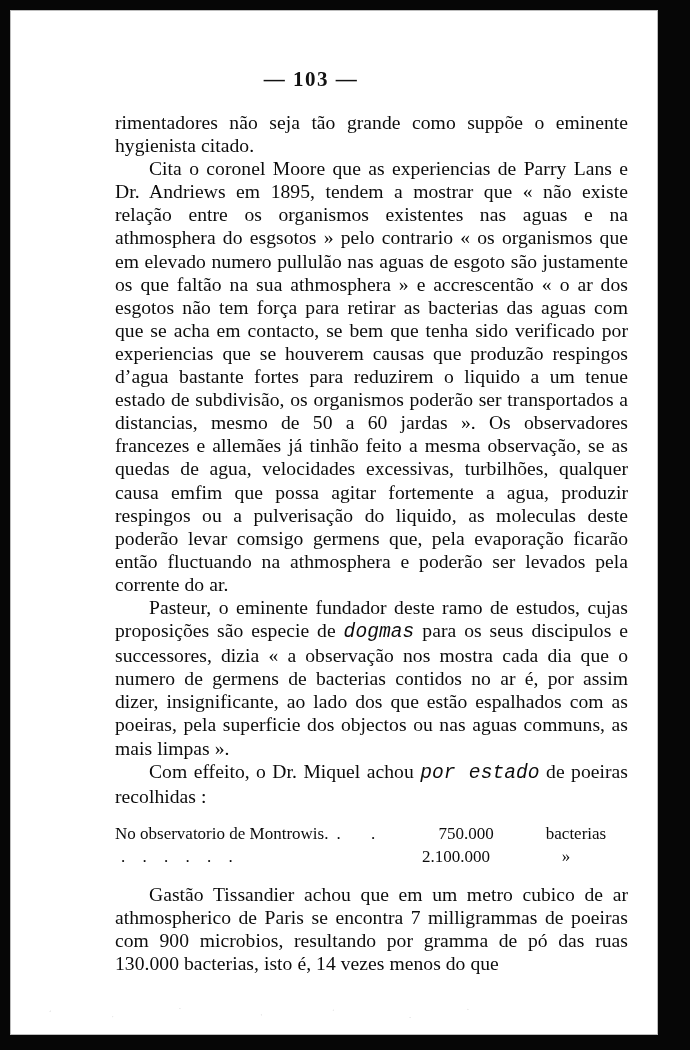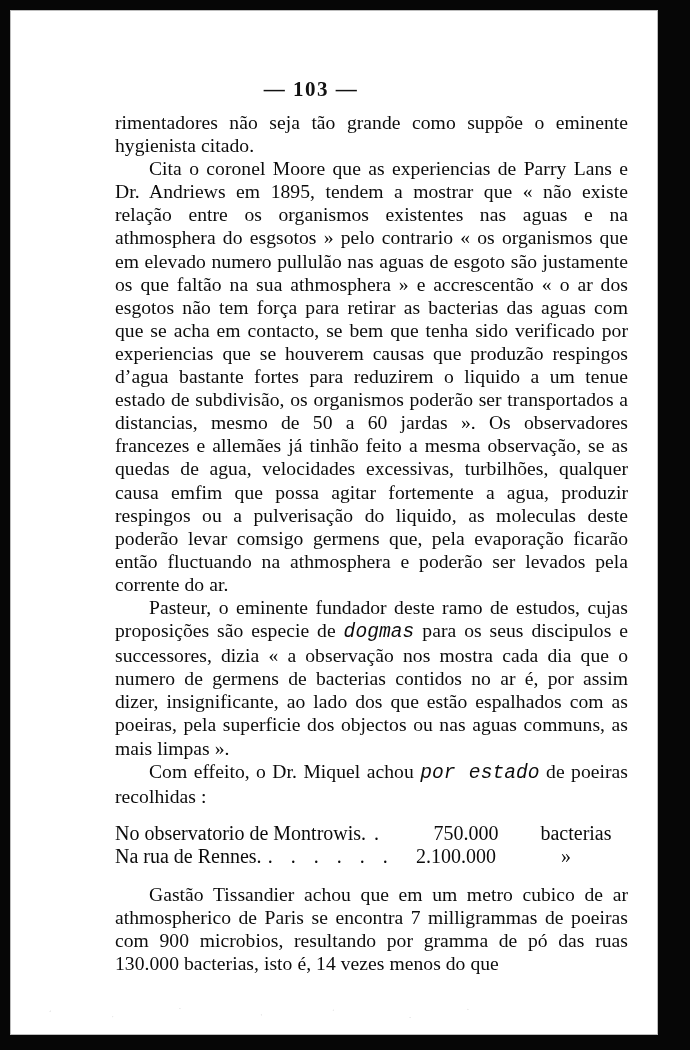--- a/index.html
+++ b/index.html
@@ -46,21 +46,20 @@
   .folio {
     position: absolute;
     left: 0;
     top: 56px;
     width: 600px;
     text-align: center;
     font-size: 21px;
     font-weight: 700;
     letter-spacing: 1.5px;
     color: #111;
-    margin-top: 10px;
   }
 
   
   .body-text {
     position: absolute;
     left: 77px;
     top: 100px;
     width: 513px;
     color: #0c0c0c;
     font-size: 19.6px;
@@ -84,21 +83,21 @@
   }
 
   
   .measure-block {
     margin-top: 14px;
     margin-bottom: 14px;
   }
   .measure-row {
     display: flex;
     align-items: baseline;
-    font-size: 20px;
+    font-size: 17px;
     line-height: 23.4px;
     color: #0c0c0c;
     white-space: nowrap;
   }
   .m-label { flex: 0 0 auto; }
   .m-dots {
     flex: 1 1 auto;
     overflow: hidden;
     text-align: left;
     letter-spacing: 6.5px;
@@ -163,21 +162,20 @@
         <div class="measure-block">
 
           <div class="measure-row">
             <span class="m-label">No observatorio de Montrowis.</span>
             <span class="m-dots wide">.  .</span>
             <span class="m-value">750.000</span>
             <span class="m-unit">bacterias</span>
           </div>
 
           <div class="measure-row">
-            <span class="m-label">Na rua de Rennes.</span>
             <span class="m-dots">.  .  .  .  .  .</span>
             <span class="m-value">2.100.000</span>
             <span class="m-unit ditto">»</span>
           </div>
 
         </div>
 
         <p class="para indent">Gastão Tissandier achou que em um metro cubico de ar athmospherico de Paris se encontra 7 milligrammas de poeiras com 900 microbios, resultando por gramma de pó das ruas 130.000 bacterias, isto é, 14 vezes menos do que</p>
 
       </div>

